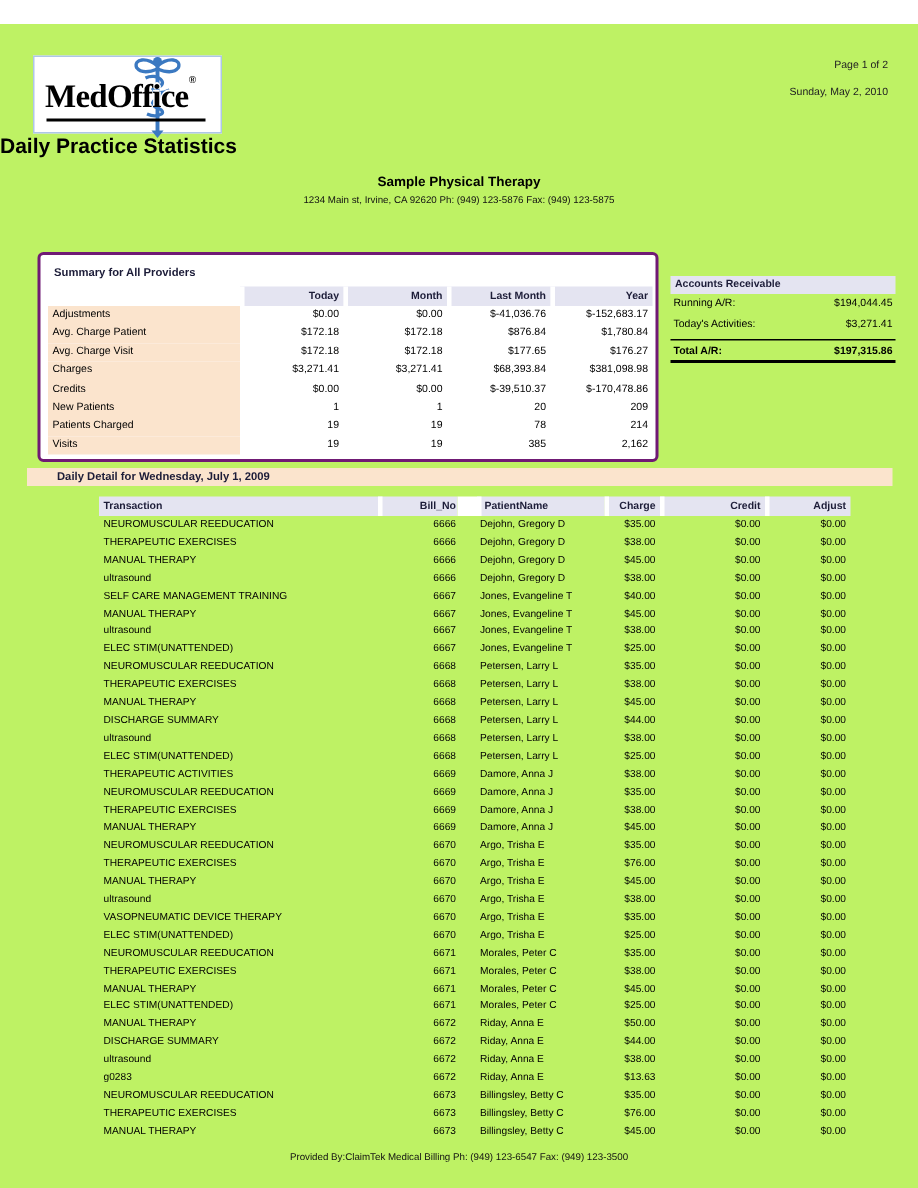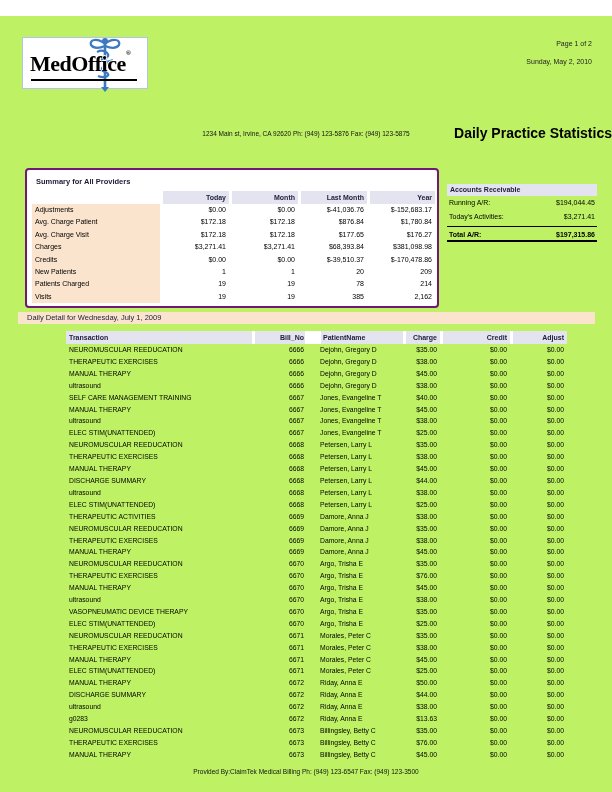--- a/index.html
+++ b/index.html
@@ -11,21 +11,21 @@
   .page-info { position:absolute; top:24px; right:20px; text-align:right; font-size:7px; color:#222; }
   .page-info .date-line { margin-top:11px; }
 
   .logo { position:absolute; left:22px; top:21px; width:126px; height:52px; border:1px solid #aec6e8; background:#fff; }
   .caduceus-wrap { position:absolute; left:62px; top:-3px; width:40px; height:58px; z-index:1; }
   .logo-text { position:absolute; left:7px; top:13px; z-index:2; font-family:"Liberation Serif", serif; font-weight:bold; font-size:22px; letter-spacing:-0.5px; color:#000;
     text-shadow:-1px 0 0 #fff, 1px 0 0 #fff, 0 -1px 0 #fff; white-space:nowrap; }
   .logo-reg { font-size:7px; vertical-align:top; position:relative; top:-2px; }
   .logo-underline { position:absolute; left:8px; top:41px; width:106px; height:1.5px; background:#000; z-index:2; }
 
-  .report-title { position:absolute; top:73px; left:0; width:100%; text-align:right; font-size:14px; font-weight:bold; color:#000;margin-top:36px; }
+  .report-title { position:absolute; top:73px; left:0; width:100%; text-align:left; font-size:14px; font-weight:bold; color:#000; }
   .report-subtitle { position:absolute; top:100px; left:0; width:100%; text-align:center; font-size:9px; font-weight:bold; color:#000; }
   .report-address { position:absolute; top:114px; left:0; width:100%; text-align:center; font-size:6.5px; color:#111; }
 
   
   .summary-box { position:absolute; left:25px; top:152px; width:414px; height:140px; border:2px solid #701a75; border-radius:4px; background:#fff; }
   .summary-title { position:absolute; left:9px; top:7px; font-size:7.5px; font-weight:bold; color:#1c1c38; }
   table.summary { position:absolute; left:5px; top:21px; width:403px; border-collapse:separate; border-spacing:0; table-layout:fixed; font-size:7px; }
   table.summary th { height:13px; font-size:7px; font-weight:bold; color:#1c1c38; text-align:right; padding-right:3px; background:#e4e4f1; border-left:3px solid #fff; }
   table.summary th.blank { background:#fff; border-left:none; }
   table.summary td { height:12.4px; line-height:12.4px; }
@@ -33,21 +33,21 @@
   table.summary td.val { text-align:right; padding-right:3px; }
 
   
   .ar-box { position:absolute; left:447px; top:168px; width:150px; font-size:7px; }
   .ar-title { background:#e4e4f1; font-weight:bold; color:#1c1c38; height:12px; line-height:12px; padding-left:3px; }
   .ar-row { display:flex; justify-content:space-between; height:14px; line-height:14px; padding:0 2px; }
   .ar-total { display:flex; justify-content:space-between; height:16px; line-height:16px; padding:0 2px;
     border-top:1px solid #000; border-bottom:2px solid #000; font-weight:bold; margin-top:2px; }
 
   
-  .detail-banner { position:absolute; left:18px; top:296px; width:577px; height:12px; background:#fbe4cd; font-size:7.5px; font-weight:normal; color:#1c1c38; line-height:12px; padding-left:9px; }
+  .detail-banner { position:absolute; left:18px; top:296px; width:577px; height:12px; background:#fbe4cd; font-size:7.5px; font-weight:bold; color:#1c1c38; line-height:12px; padding-left:20px; }
   table.detail { position:absolute; left:66px; top:315px; width:501px; border-collapse:separate; border-spacing:0; table-layout:fixed; font-size:6.8px; }
   table.detail th { height:13px; font-size:7px; font-weight:bold; color:#1c1c38; background:#e4e4f1; border-left:3px solid #fff; overflow:hidden; white-space:nowrap; }
   table.detail th.c-trans { text-align:left; padding-left:3px; border-left:none; }
   table.detail th.c-bill { text-align:right; padding-right:1px; }
   table.detail th.c-gap { background:#fff; border-left:none; }
   table.detail th.c-patient { text-align:left; padding-left:2px; }
   table.detail th.c-charge, table.detail th.c-credit, table.detail th.c-adjust { text-align:right; padding-right:3px; }
   table.detail td { height:11.9px; line-height:11.9px; overflow:hidden; white-space:nowrap; color:#000; }
   table.detail td.c-trans { text-align:left; padding-left:3px; }
   table.detail td.c-bill { text-align:right; padding-right:1px; }
@@ -78,20 +78,21 @@
         <circle cx="20" cy="6" r="3" fill="#3b79c1"></circle>
         <rect x="18.7" y="8" width="2.6" height="46" fill="#3b79c1"></rect>
         <path d="M16 52 L24 52 L20 57 Z" fill="#3b79c1"></path>
       </svg>
     </div>
     <div class="logo-text"><span>MedOffice</span><span class="logo-reg">®</span></div>
     <div class="logo-underline"></div>
   </div>
 
   <div class="report-title">Daily Practice Statistics</div>
+  <div class="report-subtitle">Sample Physical Therapy</div>
   <div class="report-address">1234 Main st, Irvine, CA 92620 Ph: (949) 123-5876 Fax: (949) 123-5875</div>
 
   <div class="summary-box">
     <div class="summary-title">Summary for All Providers</div>
     <table class="summary">
       <colgroup>
           <col style="width:128px">
           <col style="width:69px">
           <col style="width:69px">
           <col style="width:69px">

